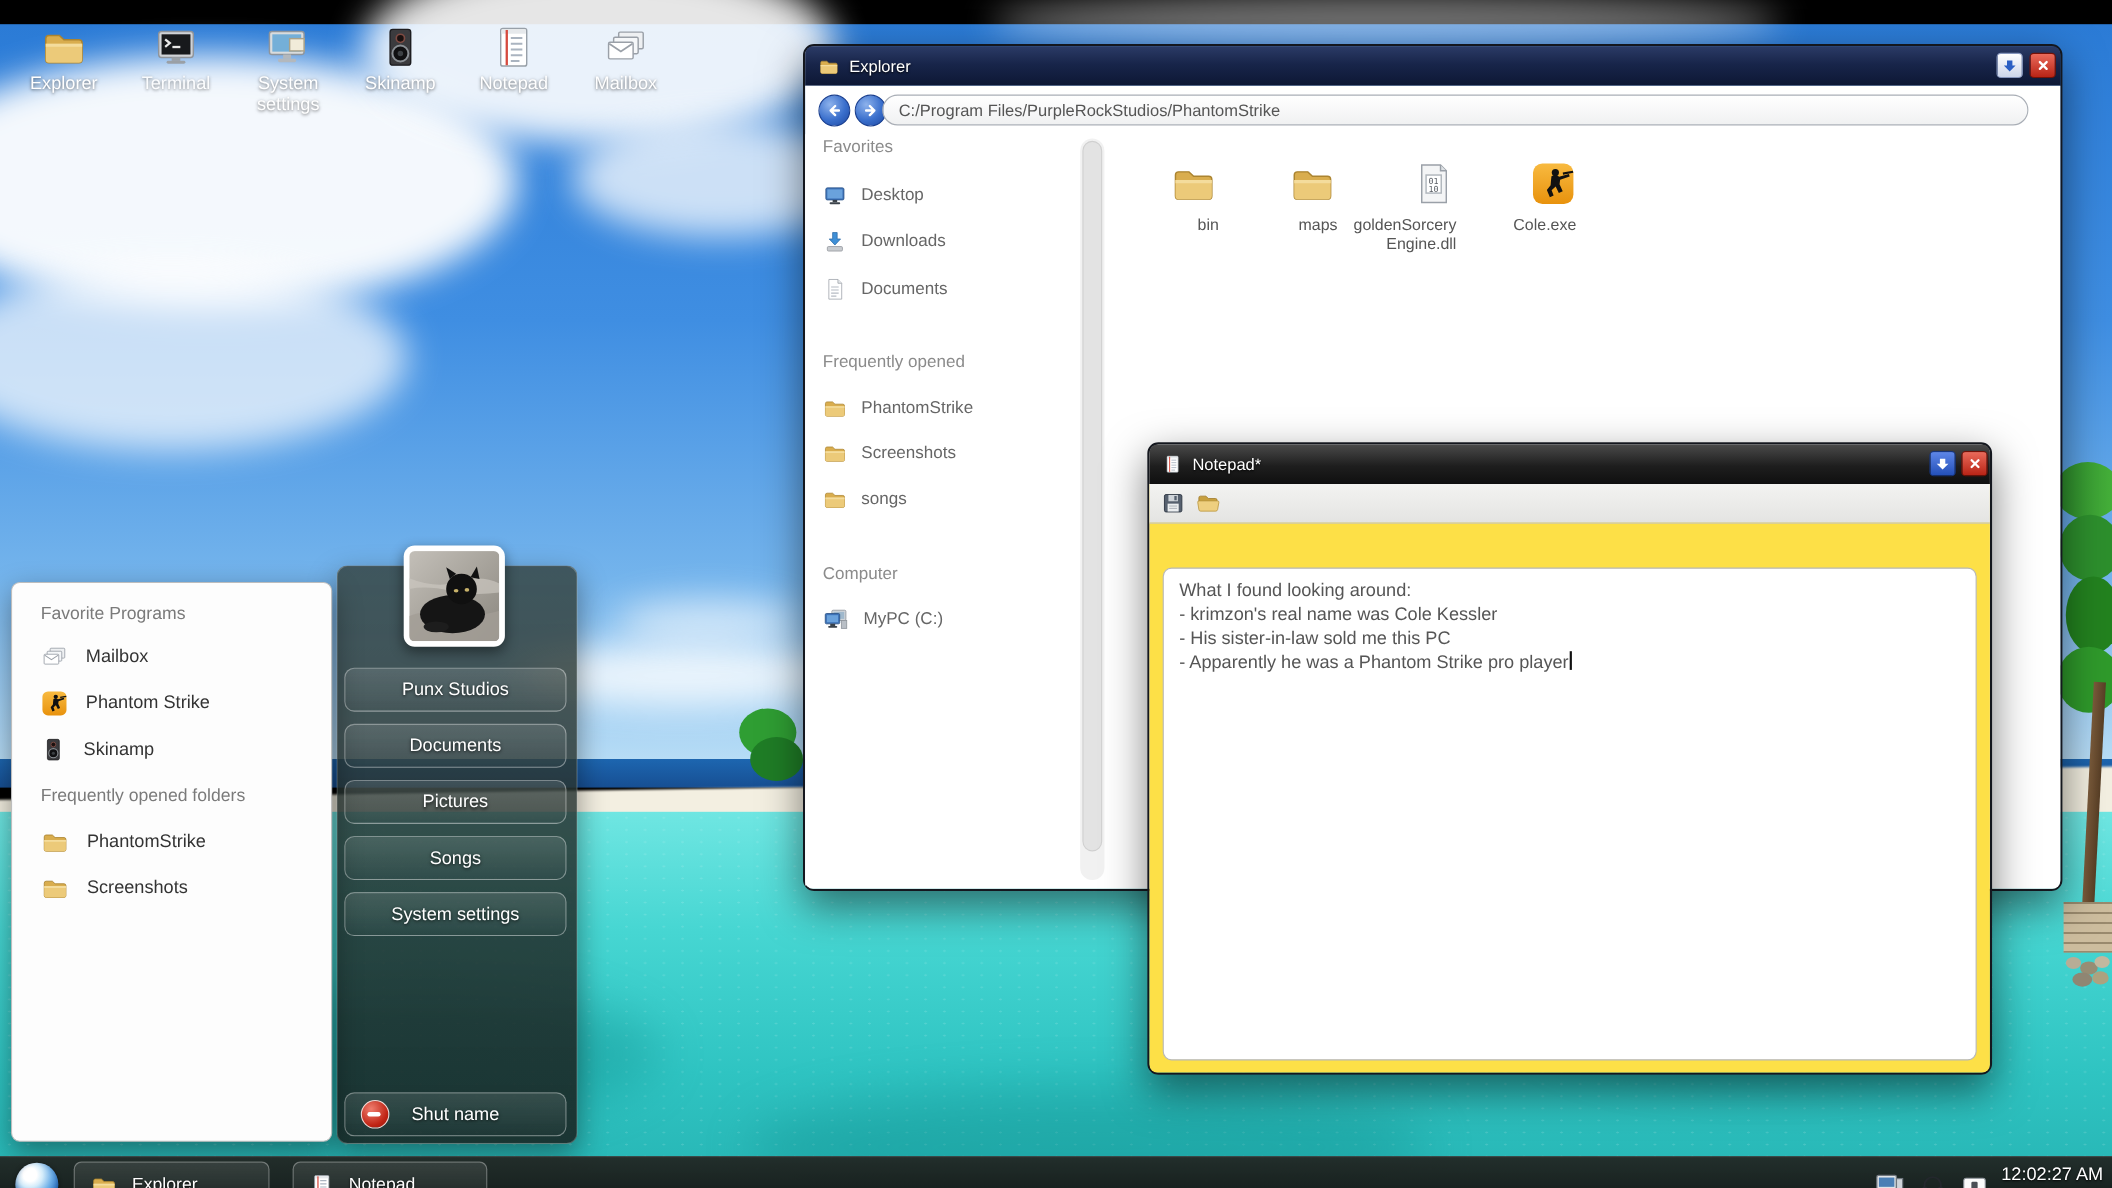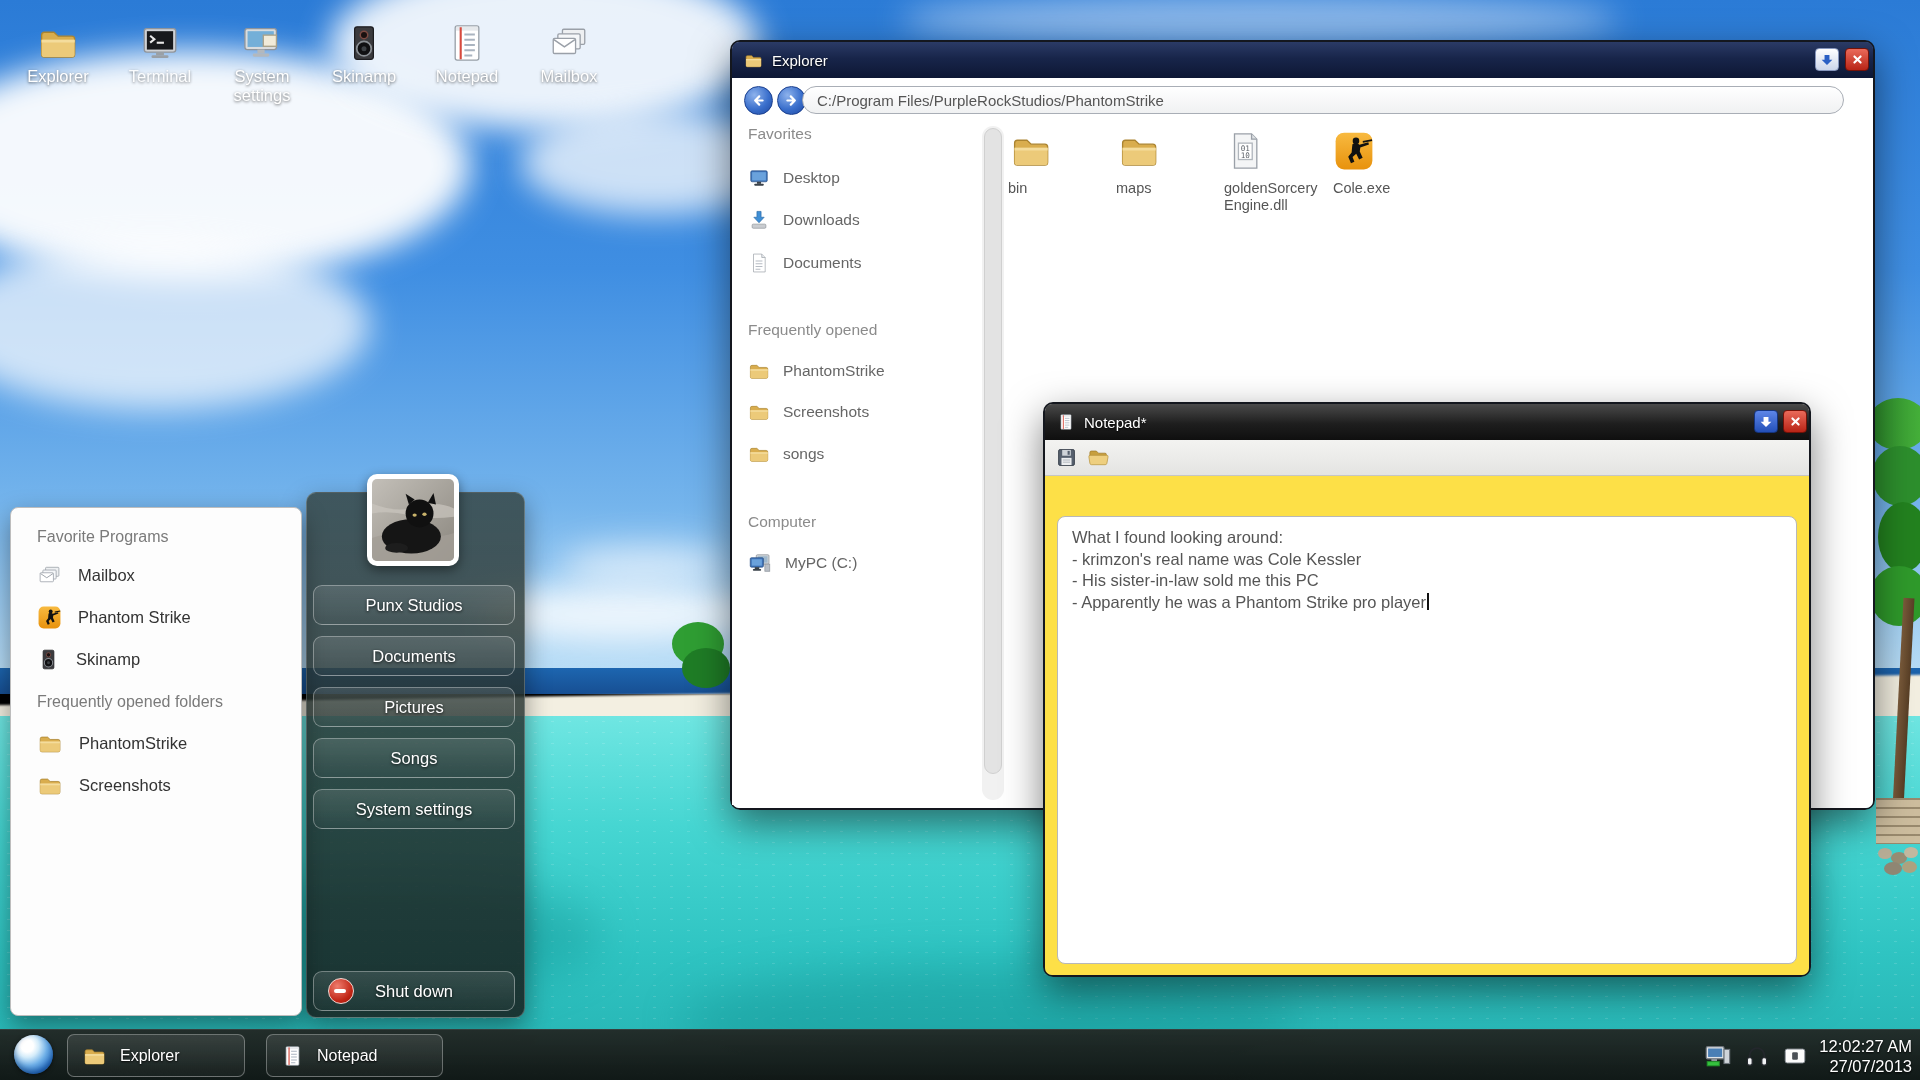--- a/index.html
+++ b/index.html
@@ -1,18 +1,18 @@
 <!DOCTYPE html>
 <html><head>
 <meta charset="utf-8">
 <style>
   html,body{margin:0;padding:0;background:#000;}
   #stage{position:relative;width:1920px;height:1080px;overflow:hidden;
          font-family:"Liberation Sans",sans-serif;-webkit-font-smoothing:antialiased;}
-  .abs{position:absolute;}
+  .abs{position:absolute;margin-top:22px;}
 
   
   #sky{left:0;top:0;width:1920px;height:672px;
        background:linear-gradient(180deg,#2b7bd6 0%,#3f8ee2 40%,#74b4ec 75%,#b8ddf6 100%);}
   .cloud{position:absolute;background:#fff;border-radius:50%;filter:blur(16px);}
   #horizon{left:0;top:668px;width:1920px;height:26px;
        background:linear-gradient(180deg,#1d66b0,#174f93);}
   #sand{left:-40px;top:690px;width:2000px;height:44px;background:#f3efe1;
        transform:rotate(-0.9deg);filter:blur(1px);}
   #water{left:0;top:716px;width:1920px;height:364px;
@@ -64,21 +64,21 @@
   .side-h{position:absolute;left:16px;height:20px;line-height:20px;font-size:15.5px;color:#8b8b8b;}
   .side-it{position:absolute;left:0;width:100%;height:34px;display:flex;align-items:center;cursor:pointer;}
   .side-it svg{margin-left:16px;}
   .side-it .lbl{margin-left:13px;font-size:15.5px;color:#666;}
   #ex-scroll{position:absolute;left:250px;top:48px;width:22px;bottom:8px;
        background:#f1f1f1;border-radius:11px;}
   #ex-thumb{position:absolute;left:2px;right:2px;top:2px;bottom:26px;background:#e3e3e3;
        border:1px solid #d0d0d0;border-radius:10px;}
   #ex-files{position:absolute;left:274px;top:44px;right:3px;bottom:3px;background:#fff;
        border-radius:0 0 7px 0;}
-  .fcell{position:absolute;top:8px;width:100px;text-align:left;cursor:pointer;}
+  .fcell{position:absolute;top:24px;width:100px;text-align:right;cursor:pointer;}
   .fcell .lbl{margin-top:4px;font-size:14.5px;color:#555;line-height:17px;word-break:break-all;}
 
   
   #np-tools{position:absolute;left:0;top:36px;right:0;height:36px;
        background:linear-gradient(#f3f3f1,#e4e4e2);border-bottom:1px solid #c6c6c4;
        display:flex;align-items:center;padding-left:10px;box-sizing:border-box;gap:8px;}
   #np-body{position:absolute;left:0;top:36px;right:0;bottom:0;background:#fde047;border-radius:0 0 7px 7px;}
   #np-text{position:absolute;left:12px;right:12px;top:76px;bottom:11px;background:#fff;
        border:1px solid #b8b8b8;border-radius:8px;padding:10px 14px;box-sizing:border-box;
        font-size:16.5px;line-height:21.5px;color:#555;cursor:text;}
@@ -508,21 +508,21 @@
     <div class="gbtn" style="top:245px">
         <span>Songs</span>
       </div>
     <div class="gbtn" style="top:296px">
         <span>System settings</span>
       </div>
     <div class="gbtn" style="top:478px">
       <span id="power-ic">
           <i></i>
         </span>
-      <span>Shut down</span>
+      <span>Shut name</span>
     </div>
   </div>
 
   <div id="sm-left" class="abs" style="z-index:31">
     <div class="sm-h" style="top:20px">Favorite Programs</div>
     <div class="sm-it" style="top:46px">
       <svg width="25" height="25">
           <use href="#sym-mail"></use>
         </svg>
       <span class="lbl">Mailbox</span>

